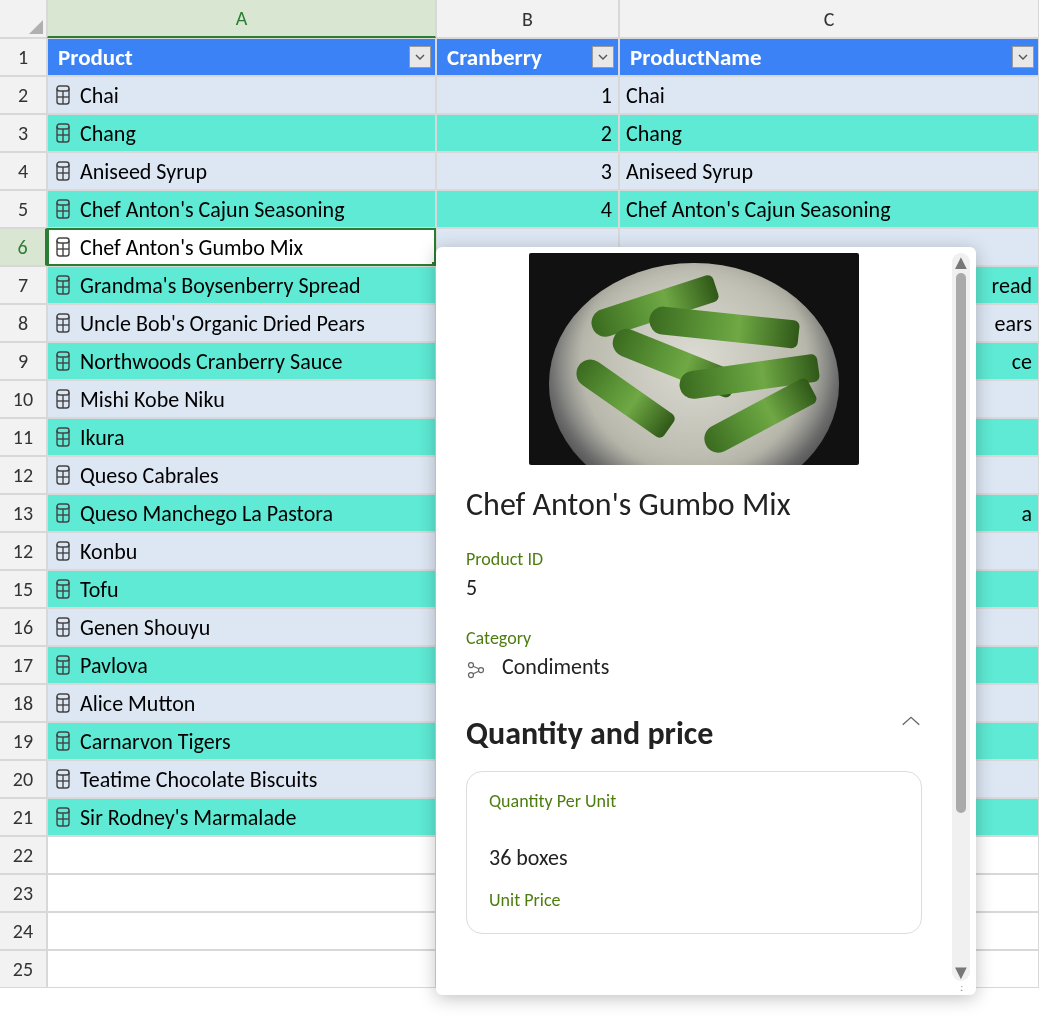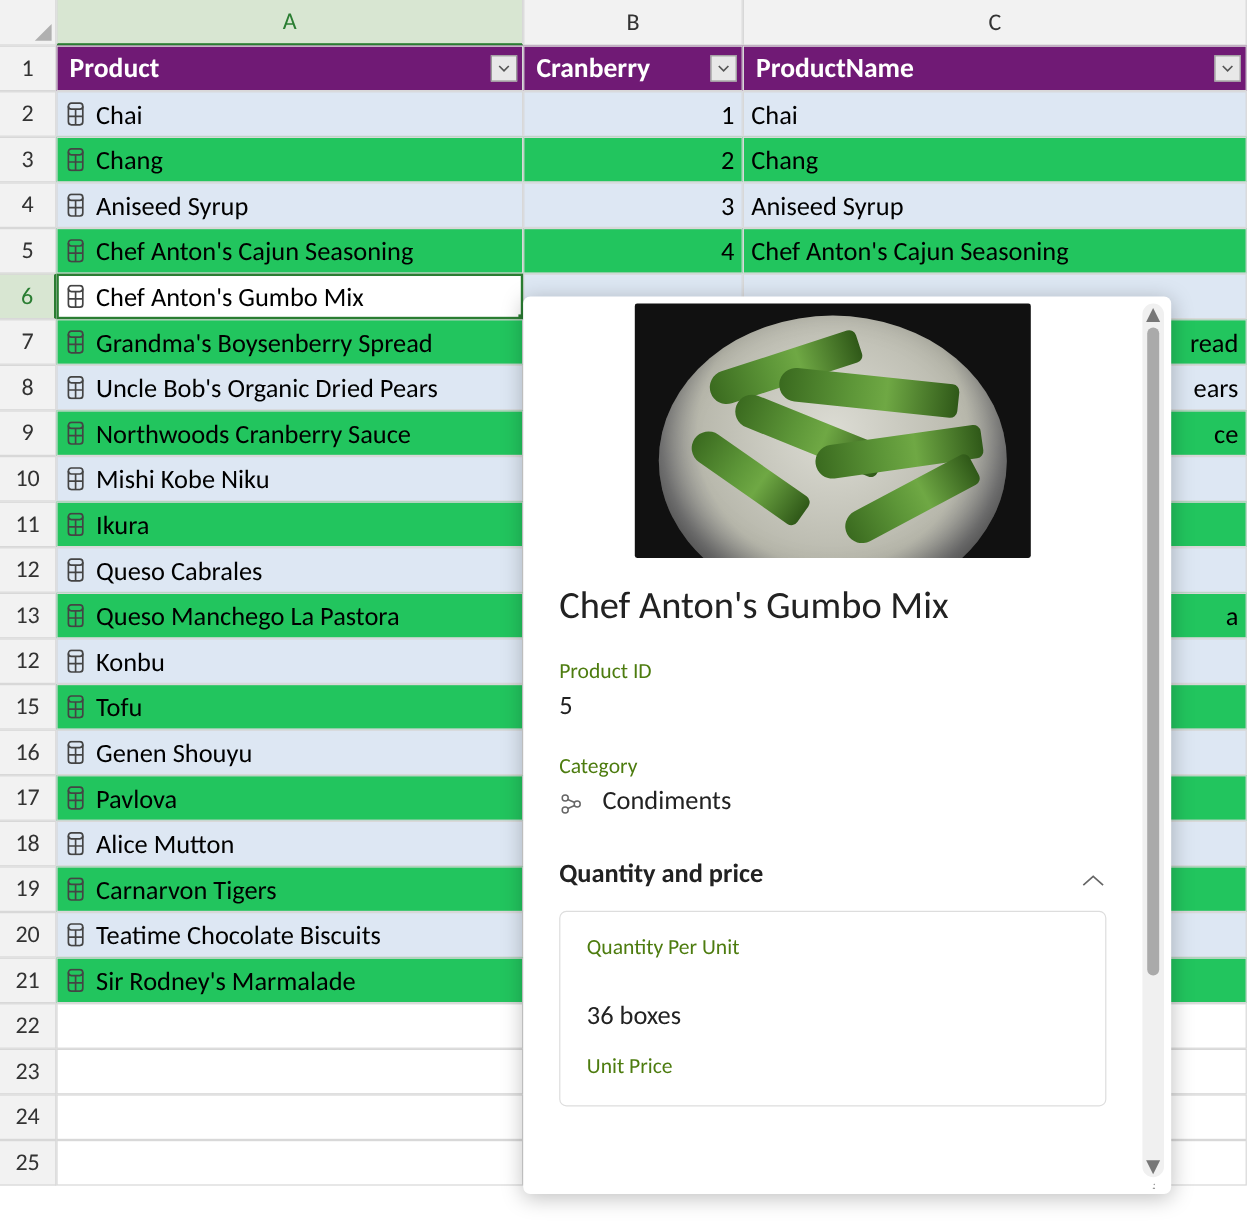--- a/index.html
+++ b/index.html
@@ -51,38 +51,38 @@
     padding: 0 6px;
     display: flex;
     align-items: center;
     font-size: 22px;
     color: #000;
     overflow: hidden;
     white-space: nowrap;
     position: relative;
   }
   .header-cell {
-    background: #701a75;
+    background: #3b82f6;
     color: #fff;
     font-weight: bold;
     font-size: 23px;
     justify-content: space-between;
     padding-left: 10px;
     padding-right: 4px;
   }
   .filter-btn {
     width: 22px; height: 22px;
     background: #e8e8e8;
     border: 1px solid #9a9a9a;
     display: flex; align-items: center; justify-content: center;
     cursor: pointer;
   }
   .filter-btn svg { width: 10px; height: 6px; }
   .banded-even { background: #dde7f3; }
-  .banded-odd { background: #22c55e; }
+  .banded-odd { background: #5eead4; }
   .data-icon {
     width: 18px; height: 22px;
     margin-right: 8px;
     flex-shrink: 0;
     display: flex; align-items: center; justify-content: center;
   }
   .data-icon svg { width: 16px; height: 20px; stroke: #444; fill: none; stroke-width: 1.4; }
   .num-cell { justify-content: flex-end; }
   .selected-cell {
     outline: 2px solid #2a7d32;
@@ -171,29 +171,29 @@
     font-size: 22px;
     color: #222;
     margin-bottom: 26px;
   }
   .cat-row {
     display: flex; align-items: flex-end; gap: 16px;
     font-size: 22px; color: #222; margin-bottom: 34px;
   }
   .share-icon { width: 20px; height: 20px; stroke:#666; fill:none; stroke-width:1.5;}
   .section-header {
-    display: flex; justify-content: space-between; align-items: flex-end;
-    font-size: 22px; font-weight: 600; color: #222;
+    display: flex; justify-content: space-between; align-items: flex-start;
+    font-size: 32px; font-weight: 600; color: #222;
     margin-bottom: 18px;
     cursor: pointer;
   }
   .chev { width: 22px; height: 14px; stroke:#666; fill:none; stroke-width:1.5;}
   .inner-card {
     border: 1px solid #ddd;
-    border-radius: 6px;
+    border-radius: 16px;
     padding: 18px 22px;
   }
   .inner-card .field-label { font-size: 18px; }
   .inner-card .field-value { font-size: 22px; margin-bottom: 18px; margin-top: 32px; }
   .resize-handle {
     position: absolute; right: 4px; bottom: 2px;
     width: 12px; height: 12px;
     color: #999; font-size: 10px; letter-spacing: -2px;
     cursor: nwse-resize;
   }

